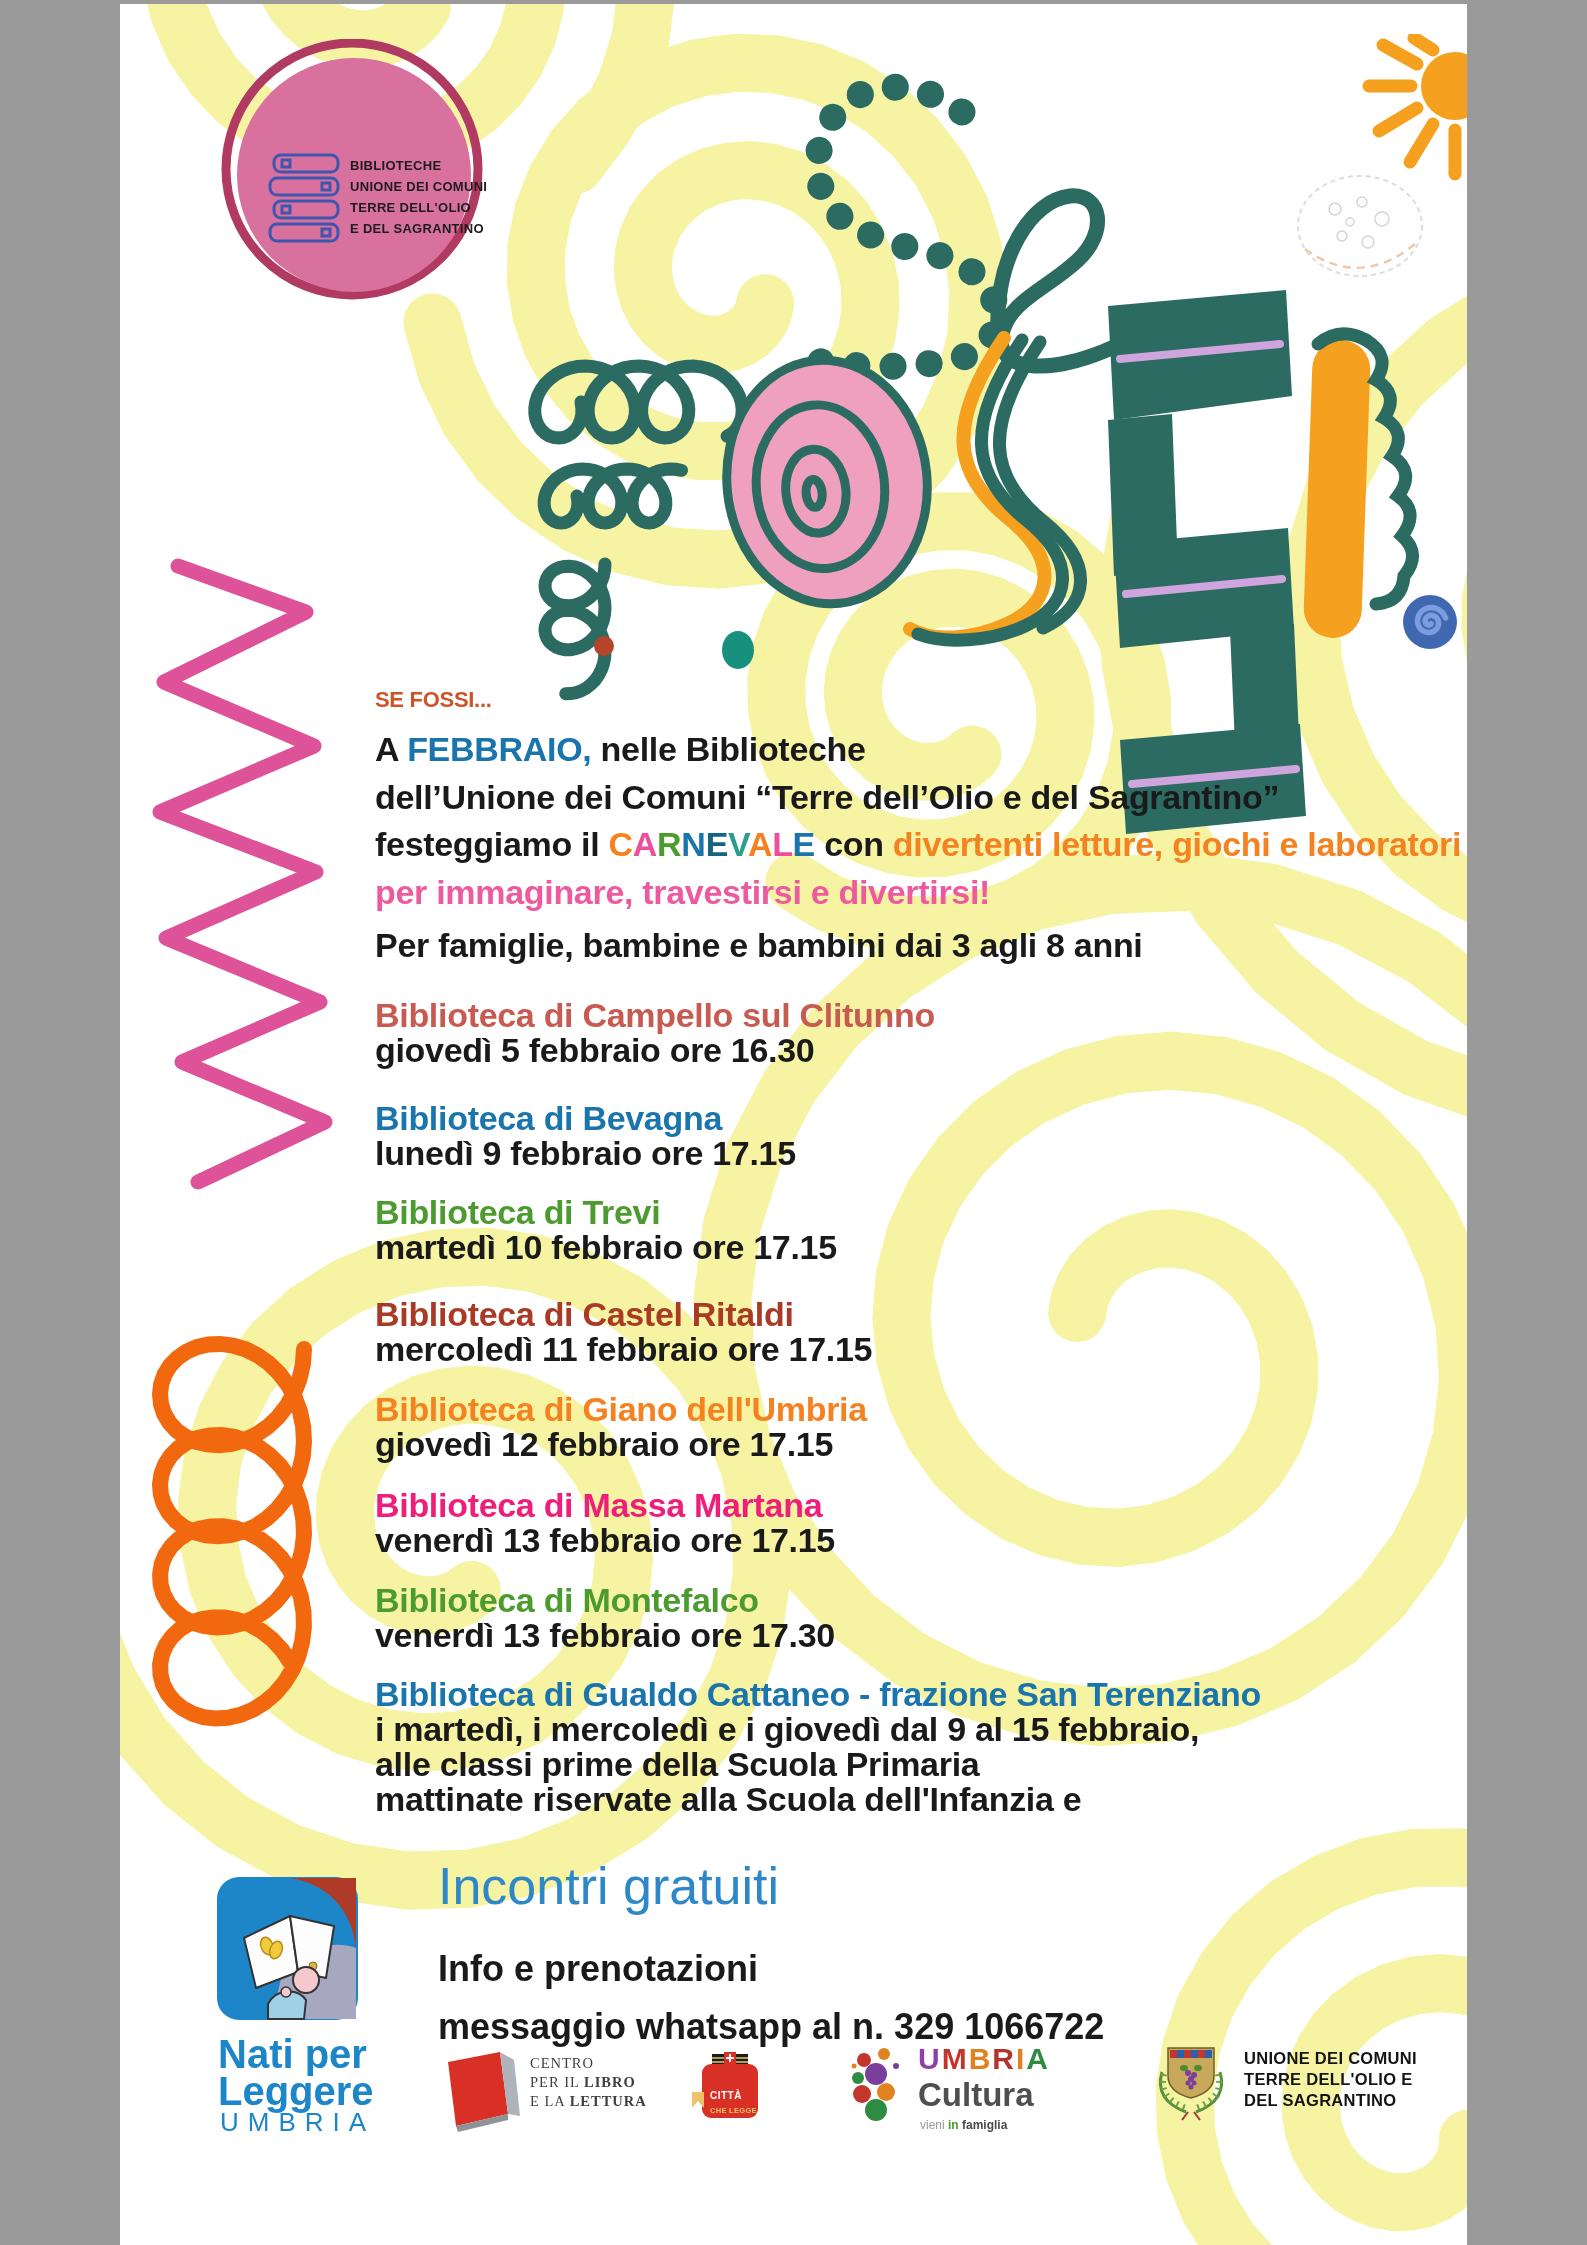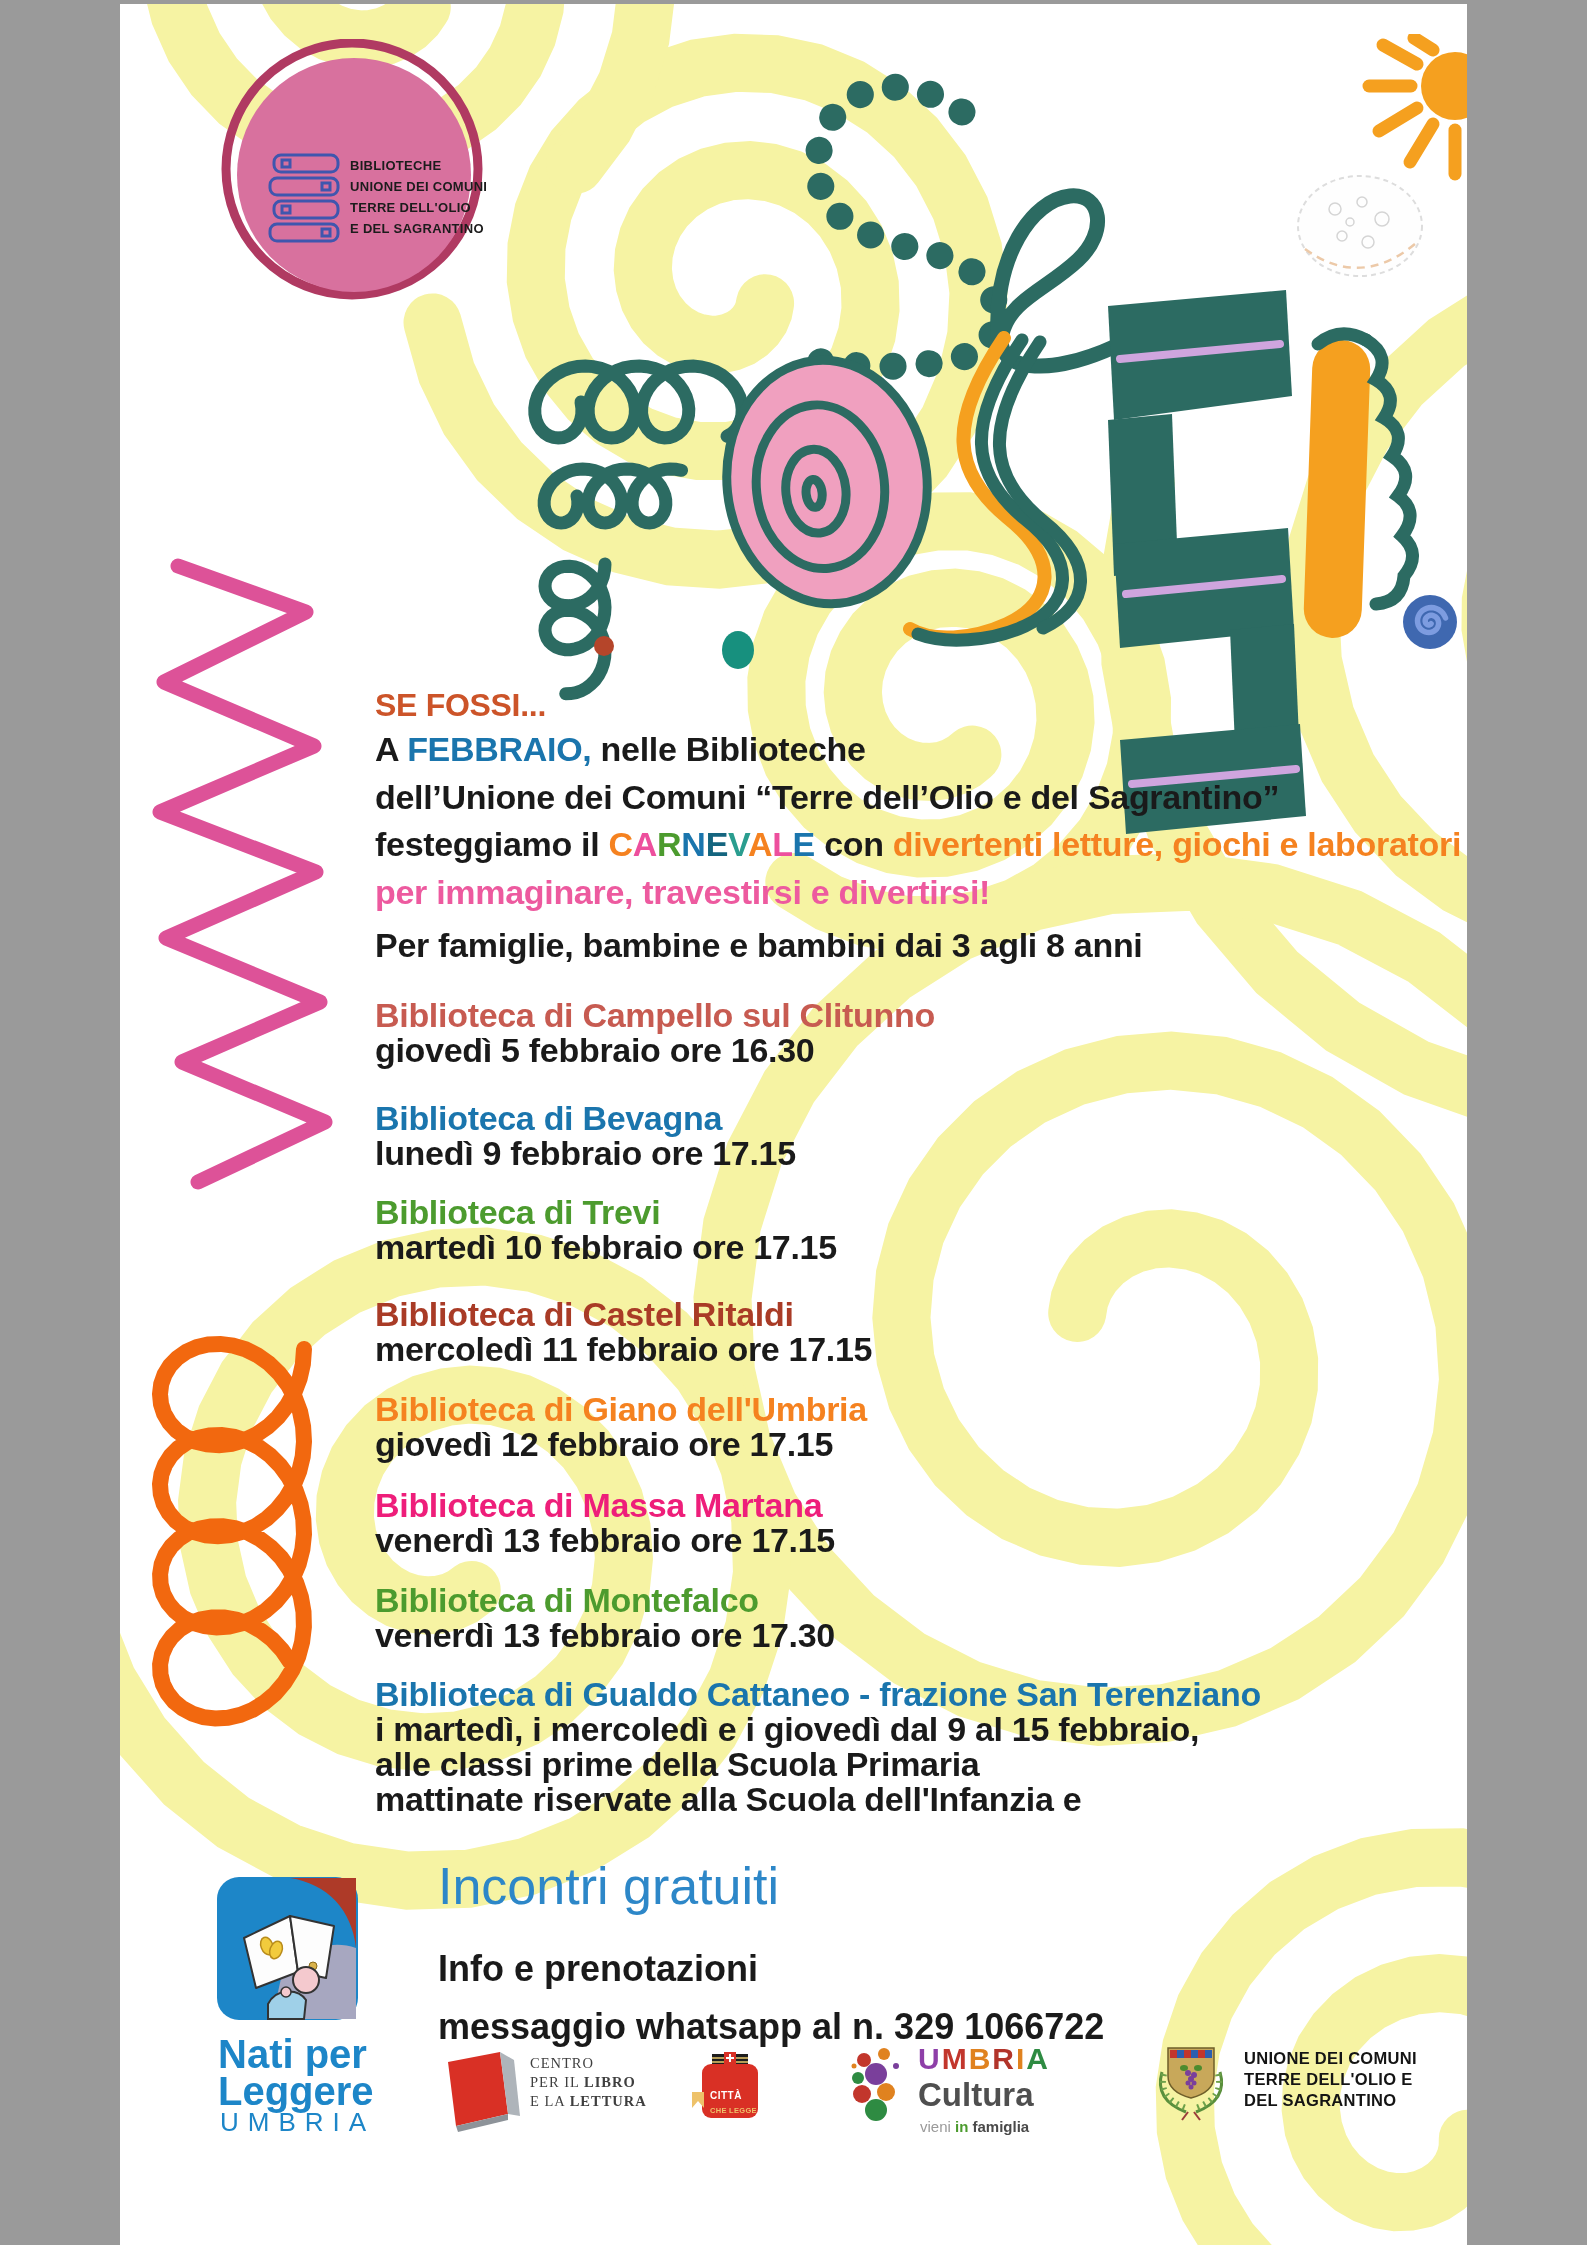--- a/index.html
+++ b/index.html
@@ -7,39 +7,39 @@
           font-family:"Liberation Sans",sans-serif;margin:4px auto;}
   .poster svg{display:block;}
   .abs{position:absolute;}
   .bgsvg{position:absolute;left:0;top:0;pointer-events:none;}
   .swirl{fill:none;stroke:#f6f3a3;stroke-width:58;stroke-linecap:round;}
   .zig{stroke:#dd5298;stroke-width:15;fill:none;stroke-linecap:round;stroke-linejoin:round;}
   .ocoil{stroke:#f2680f;stroke-width:16;fill:none;stroke-linecap:round;}
   .fcoil{stroke:#2c6b62;stroke-width:13;fill:none;stroke-linecap:round;}
   .line{position:absolute;left:255px;font-weight:700;white-space:nowrap;letter-spacing:-0.3px;}
   .intro-line{font-size:34px;}
-  .heading-line{font-size:32px;}
+  .heading-line{font-size:22px;}
   .lib-entry{position:absolute;left:255px;}
   .lib-name{font-size:34px;font-weight:700;white-space:nowrap;line-height:36px;letter-spacing:-0.3px;}
   .lib-detail{font-size:34px;font-weight:700;color:#1a1a1a;white-space:nowrap;line-height:35px;letter-spacing:-0.3px;}
   .badge{position:absolute;left:100px;top:35px;width:264px;height:264px;}
   .badge-text{position:absolute;left:130px;top:116px;font-size:13px;font-weight:700;color:#1c1c1c;
               line-height:21px;letter-spacing:0.3px;white-space:nowrap;}
   .free-title{position:absolute;left:318px;top:1852px;font-size:52px;font-weight:400;white-space:nowrap;}
   .info-line{position:absolute;left:318px;font-size:36px;font-weight:700;color:#1a1a1a;white-space:nowrap;}
   .logo{position:absolute;}
   .npl-text{position:absolute;left:2px;font-weight:700;color:#1d86c8;font-size:40px;white-space:nowrap;}
   .npl-region{position:absolute;left:4px;font-weight:400;color:#1d86c8;font-size:26px;letter-spacing:9px;white-space:nowrap;}
   .cepell-text{position:absolute;left:92px;top:4px;font-family:"Liberation Serif",serif;font-size:14.5px;
                color:#3f3f3f;line-height:19px;letter-spacing:1px;white-space:nowrap;}
   .citta-big{position:absolute;left:22px;top:38px;color:#ffffff;font-size:10px;font-weight:700;letter-spacing:0.5px;}
   .citta-small{position:absolute;left:22px;top:54px;color:#eec26a;font-size:7.5px;font-weight:700;letter-spacing:0.3px;}
   .umb-letters{position:absolute;left:74px;top:6px;font-size:30px;font-weight:700;letter-spacing:2px;white-space:nowrap;}
   .umb-cultura{position:absolute;left:74px;top:40px;font-size:33px;font-weight:700;color:#4f4f4f;white-space:nowrap;}
-  .umb-tag{position:absolute;left:76px;top:82px;font-size:15px;white-space:nowrap;}
+  .umb-tag{position:absolute;left:76px;top:82px;font-size:12px;white-space:nowrap;}
   .uni-text{position:absolute;left:96px;top:6px;font-size:16.5px;font-weight:700;color:#141414;
             line-height:21px;letter-spacing:0.3px;white-space:nowrap;}
   .coop-name{position:absolute;left:0;top:88px;width:170px;text-align:center;font-size:11.5px;font-weight:700;color:#1a1a1a;white-space:nowrap;}
   .coop-tag{position:absolute;left:0;top:104px;width:170px;text-align:center;font-size:6.5px;color:#888888;white-space:nowrap;}
 </style>
 </head>
 <body>
 
 <div class="poster">
 

